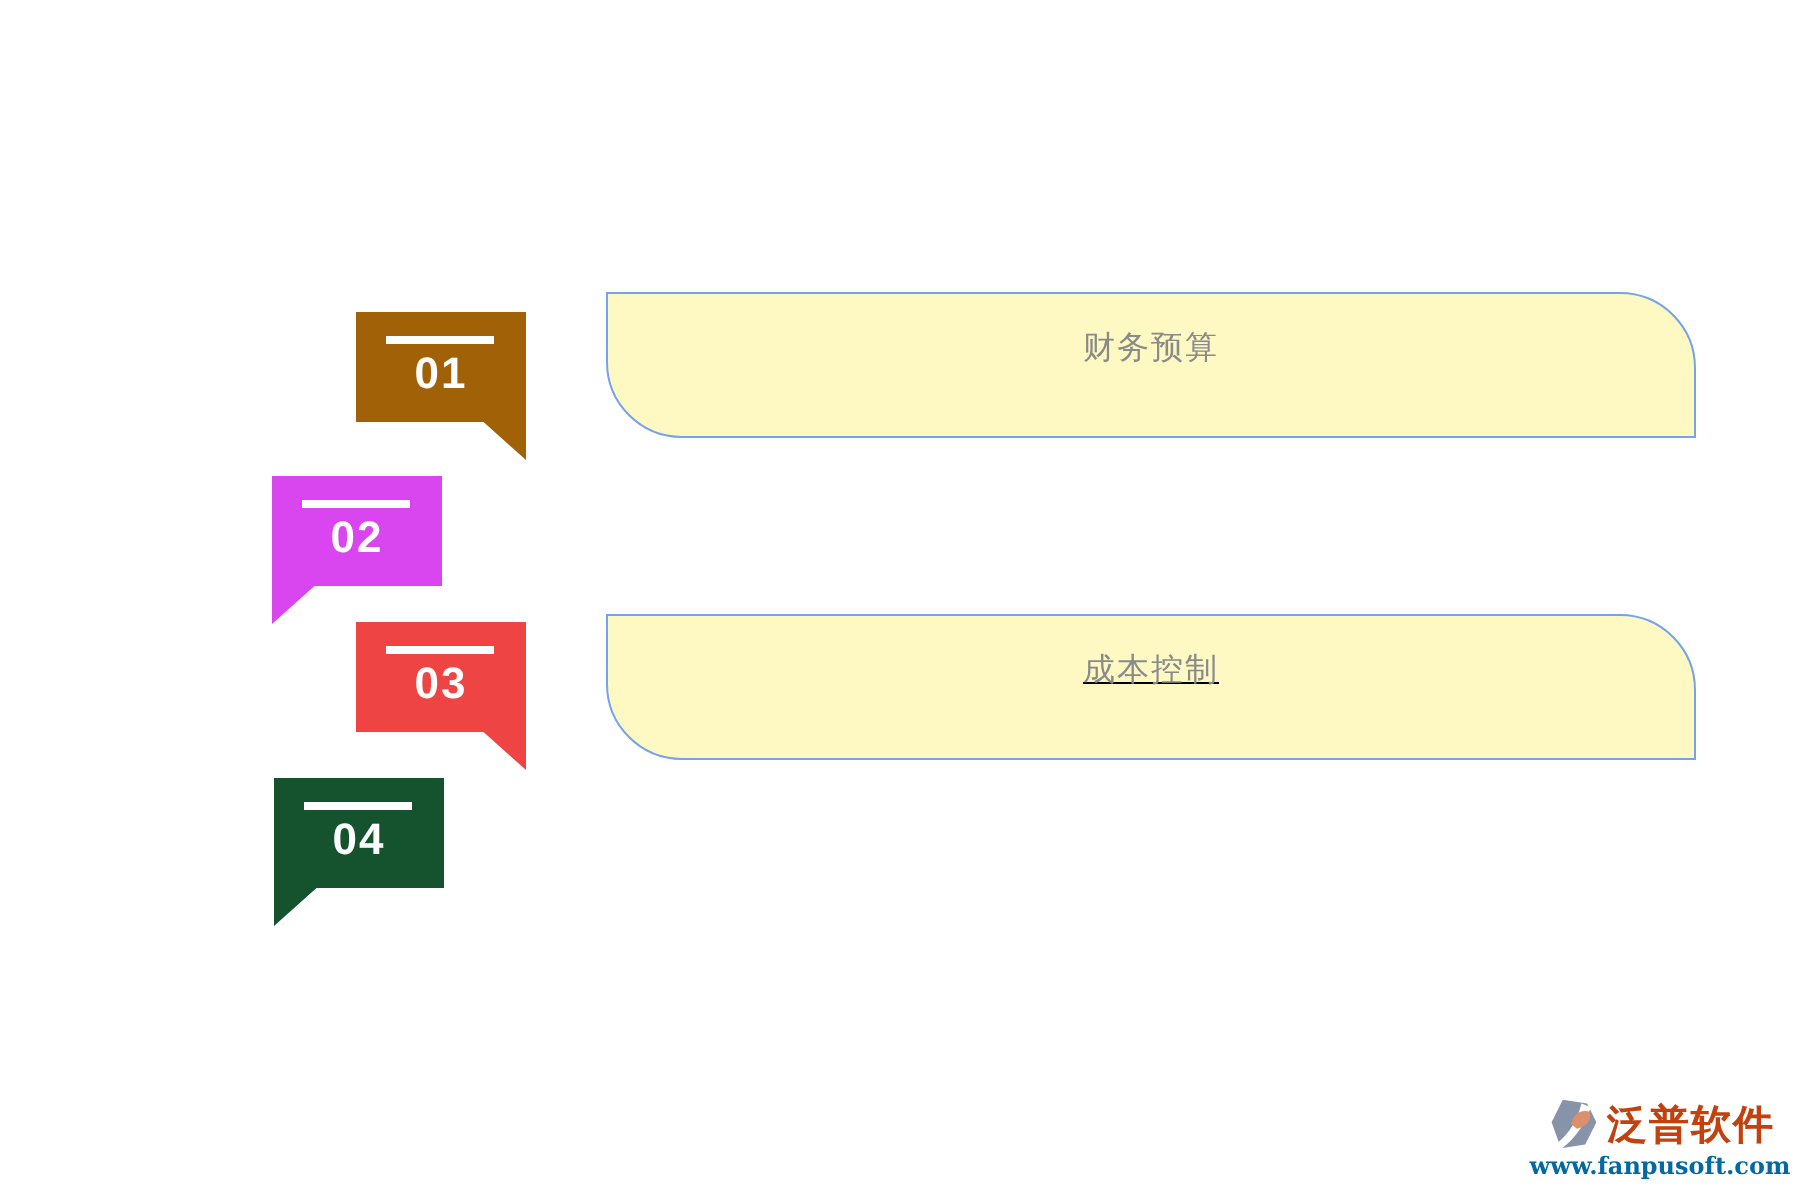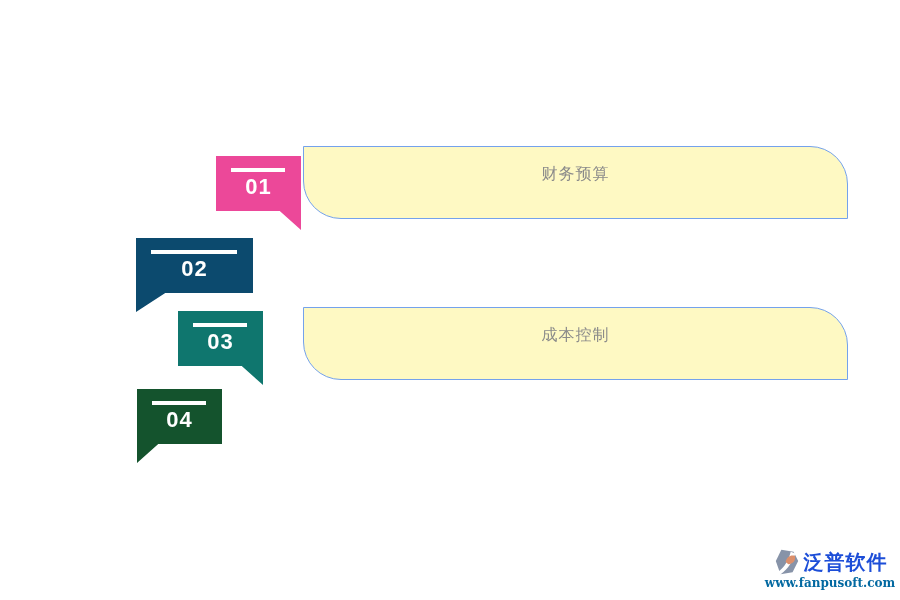--- a/index.html
+++ b/index.html
@@ -96,55 +96,55 @@
     font-size: 12px;
     font-weight: bold;
     white-space: nowrap;
   }
 </style>
 </head>
 <body>
 
 <div class="canvas">
 
-  <div class="badge b1 tail-right" style="background-color: #ec4899; margin-left: 38px;">
+  <div class="badge b1 tail-right" style="background-color: #a16207;">
     <span class="badge-line" style="background-color: rgb(255, 255, 255);"></span>
     <span class="badge-num" style="color: rgb(255, 255, 255);">01</span>
   </div>
 
-  <div class="badge b2 tail-left" style="background-color: #0c4a6e; padding-left: 32px;">
+  <div class="badge b2 tail-left" style="background-color: #d946ef;">
     <span class="badge-line" style="background-color: rgb(255, 255, 255);"></span>
     <span class="badge-num" style="color: rgb(255, 255, 255);">02</span>
   </div>
 
-  <div class="badge b3 tail-right" style="background-color: #0f766e;">
+  <div class="badge b3 tail-right" style="background-color: #ef4444;">
     <span class="badge-line" style="background-color: rgb(255, 255, 255);"></span>
     <span class="badge-num" style="color: rgb(255, 255, 255);">03</span>
   </div>
 
   <div class="badge b4 tail-left" style="background-color: #14532d;">
     <span class="badge-line" style="background-color: rgb(255, 255, 255);"></span>
     <span class="badge-num" style="color: rgb(255, 255, 255);">04</span>
   </div>
 
   <div class="panel p1 round-a" style="border-color: rgb(116, 162, 236);">
     <span class="panel-label" style="color: rgb(138, 138, 138);">财务预算</span>
   </div>
 
 
-  <div class="panel p3 round-a" style="border-color: rgb(116, 162, 236);">
+  <div class="panel p3 round-a" style="border-color: rgb(116, 162, 236); text-decoration: underline;">
     <span class="panel-label" style="color: rgb(138, 138, 138);">成本控制</span>
   </div>
 
 
   <div class="footer">
     <div class="footer-top">
       <svg class="logo-icon" viewBox="0 0 30 30" width="28" height="28" aria-hidden="true">
         <path d="M9 2 L22 4 L27 14 L21 26 L8 28 L3 14 Z" fill="#8793A8"></path>
         <path d="M2 28 C 10 23, 16 16, 19 4 L24 6 C 20 18, 13 25, 6 30 Z" fill="#ffffff"></path>
         <path d="M13.5 15 C 14.5 9.5, 19 7, 23.5 8.5 C 24.5 13, 22 16.5, 16.5 17.5 Z" fill="#DC8F6B"></path>
       </svg>
-      <span class="brand" style="color: #1d4ed8;">泛普软件</span>
+      <span class="brand" style="color: #c2410c;">泛普软件</span>
     </div>
     <div class="site" style="color: #0369a1;">www.fanpusoft.com</div>
   </div>
 
 </div>
 
 </body></html>

